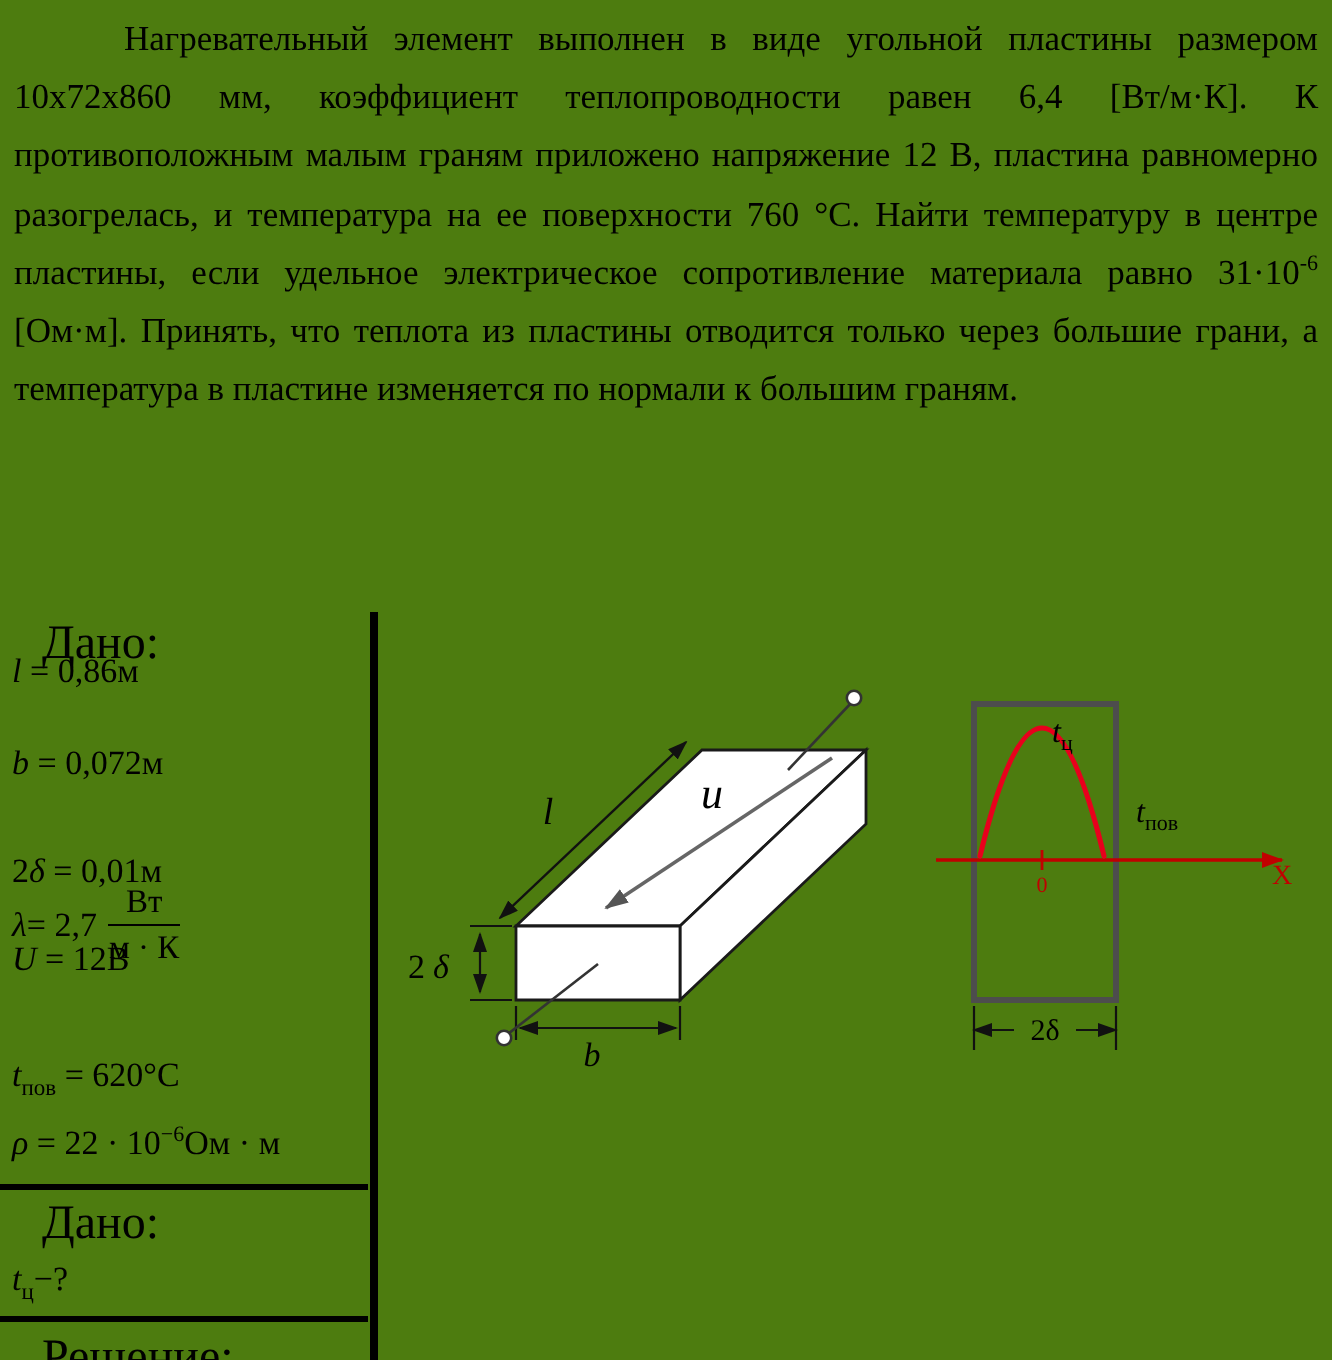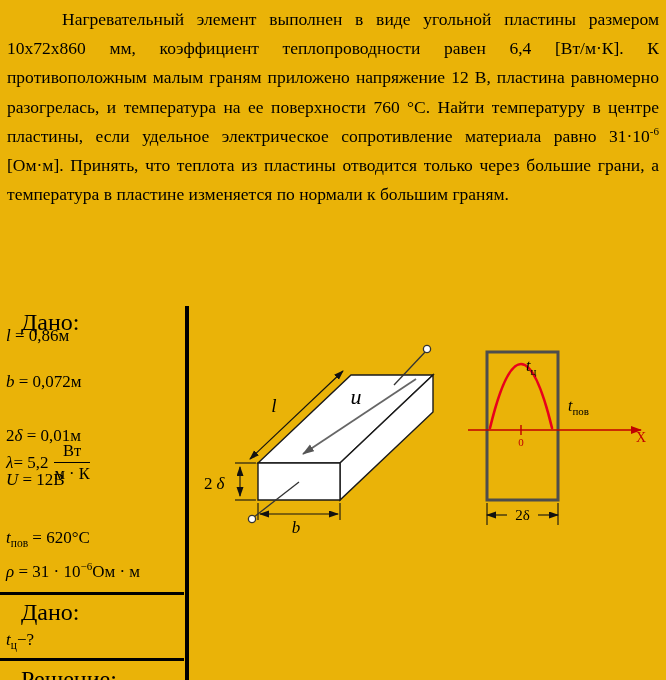--- a/index.html
+++ b/index.html
@@ -1,18 +1,18 @@
 <!DOCTYPE html>
 <html><head>
 <meta charset="utf-8">
 <style>
   *{margin:0;padding:0;box-sizing:border-box}
   html,body{width:666px;height:680px;background:#fff}
   body{font-family:"Liberation Serif","DejaVu Serif",serif;color:#000}
-  .page{position:relative;width:666px;height:680px;background:#eab308;overflow:hidden}
+  .page{position:relative;width:666px;height:680px;background:#4d7c0f;overflow:hidden}
 
   .problem{position:absolute;left:7px;top:5px;width:652px;font-size:17.5px;
            line-height:29.2px;text-align:justify;text-indent:55px}
   .problem sup{font-size:11px;line-height:0}
 
   .gitem{position:absolute;left:6px;font-size:17px;white-space:nowrap}
   .sec-title{position:absolute;left:21px;font-size:24px;font-weight:normal}
   .mvar{font-style:italic}
   .msub{font-size:11.5px;line-height:0}
   .msup{font-size:11px;line-height:0}
@@ -39,32 +39,32 @@
   <div class="sec-title" style="top:309px">Дано:</div>
 
   <div class="gitem" style="top:326px"><span class="mvar">l</span><span> = 0,86м</span></div>
 
   <div class="gitem" style="top:372px"><span class="mvar">b</span><span> = 0,072м</span></div>
 
   <div class="gitem" style="top:426px"><span>2</span><span class="mvar">δ</span><span> = 0,01м</span></div>
 
   <div class="gitem lam-row" style="top:441px">
     <span class="mvar">λ</span>
-      <span> = 5,2</span>
+      <span> = 2,7</span>
     <span class="frac">
       <span class="num">Вт</span>
       <span class="den">м · К</span>
     </span>
   </div>
 
   <div class="gitem" style="top:470px"><span class="mvar">U</span><span> = 12В</span></div>
 
   <div class="gitem" style="top:528px"><span class="mvar">t</span><sub class="msub">пов</sub><span> = 620°С</span></div>
 
-  <div class="gitem" style="top:562px"><span class="mvar">ρ</span><span> = 31 · 10</span><sup class="msup">−6</sup><span>Ом · м</span></div>
+  <div class="gitem" style="top:562px"><span class="mvar">ρ</span><span> = 22 · 10</span><sup class="msup">−6</sup><span>Ом · м</span></div>
 
   <div class="hrule" style="top:592px"></div>
 
   <div class="sec-title" style="top:599px">Дано:</div>
   <div class="gitem" style="top:630px"><span class="mvar">t</span><sub class="msub">ц</sub><span>−?</span></div>
 
   <div class="hrule" style="top:658px"></div>
   <div class="sec-title" style="top:666px">Решение:</div>
 
   <div class="vrule"></div>

